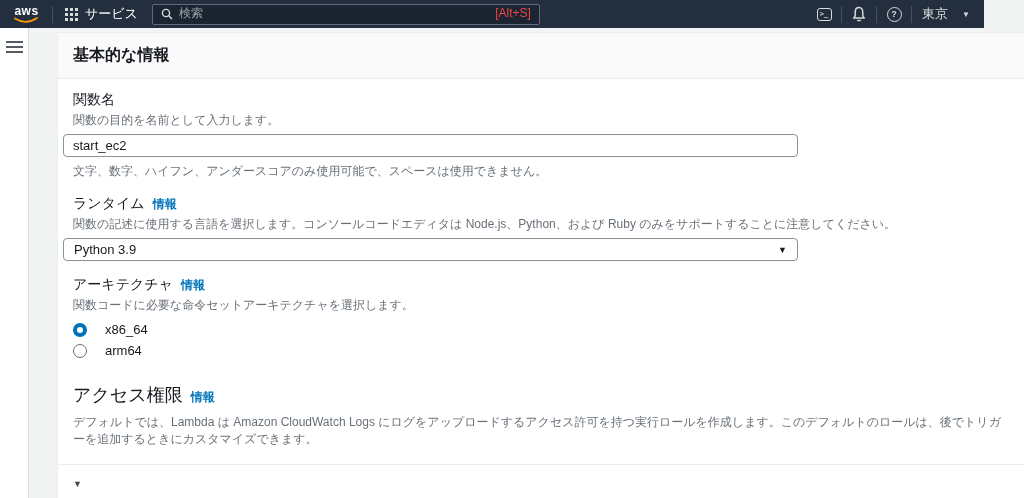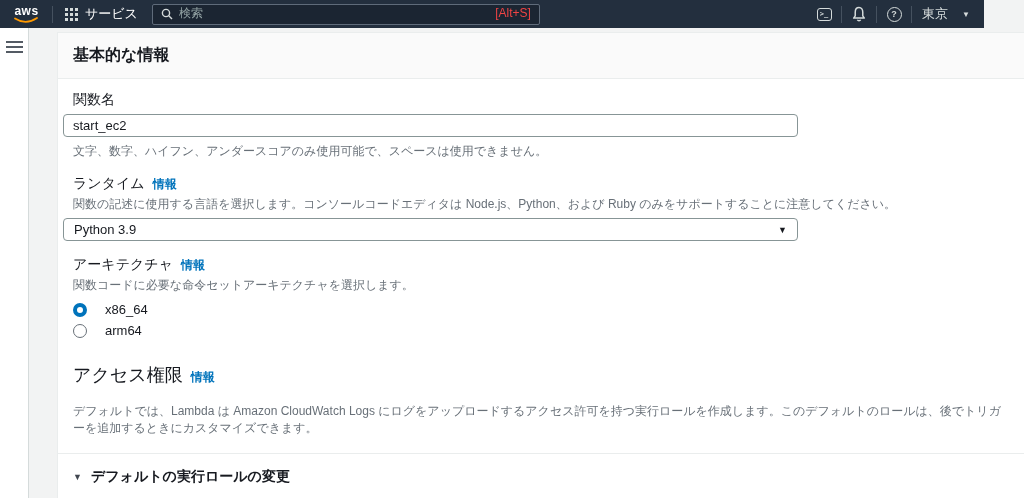--- a/index.html
+++ b/index.html
@@ -139,20 +139,21 @@
 </div>
 
 <div class="card">
   <div class="card-header">
     <span class="card-title">基本的な情報</span>
   </div>
   <div class="card-body">
 
     <div class="section" style="margin-top:0;">
       <div class="field-label">関数名</div>
+      <div class="field-desc">関数の目的を名前として入力します。</div>
       <input class="text-input" type="text" value="start_ec2" style="">
       <div class="helper-text">文字、数字、ハイフン、アンダースコアのみ使用可能で、スペースは使用できません。</div>
     </div>
 
     <div class="section">
       <div class="label-row">
         <span class="field-label">ランタイム</span>
         <a class="info-link">情報</a>
       </div>
       <div class="field-desc">関数の記述に使用する言語を選択します。コンソールコードエディタは Node.js、Python、および Ruby のみをサポートすることに注意してください。</div>
@@ -178,24 +179,23 @@
           <span class="radio-label">arm64</span>
         </div>
       </div>
     </div>
 
     <div class="perm-section">
       <div class="label-row">
         <span class="perm-title">アクセス権限</span>
         <a class="info-link">情報</a>
       </div>
-      <div class="field-desc" style="margin-top:16px;">デフォルトでは、Lambda は Amazon CloudWatch Logs にログをアップロードするアクセス許可を持つ実行ロールを作成します。このデフォルトのロールは、後でトリガーを追加するときにカスタマイズできます。</div>
+      <div class="field-desc" style="margin-top:7px;">デフォルトでは、Lambda は Amazon CloudWatch Logs にログをアップロードするアクセス許可を持つ実行ロールを作成します。このデフォルトのロールは、後でトリガーを追加するときにカスタマイズできます。</div>
     </div>
 
     <div class="full-divider"></div>
 
     <div class="expander">
       <span class="tri">▼</span>
-      <span class="exp-label">デフォルトの実行ロールの変更</span>
     </div>
 
   </div>
 </div>
 
 </body></html>

